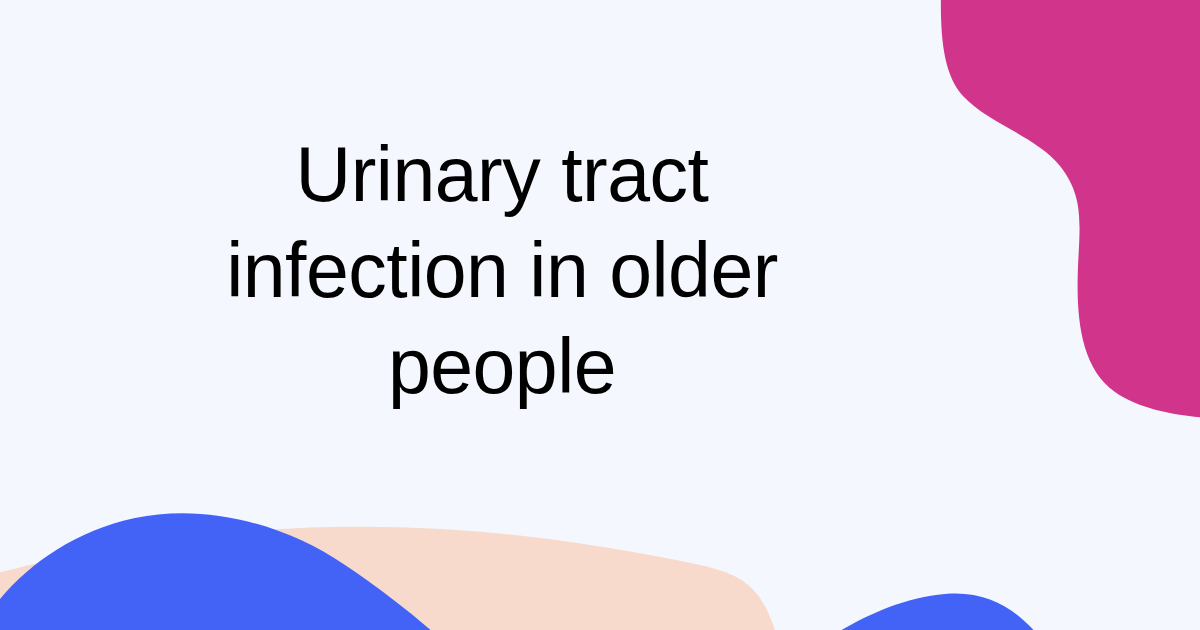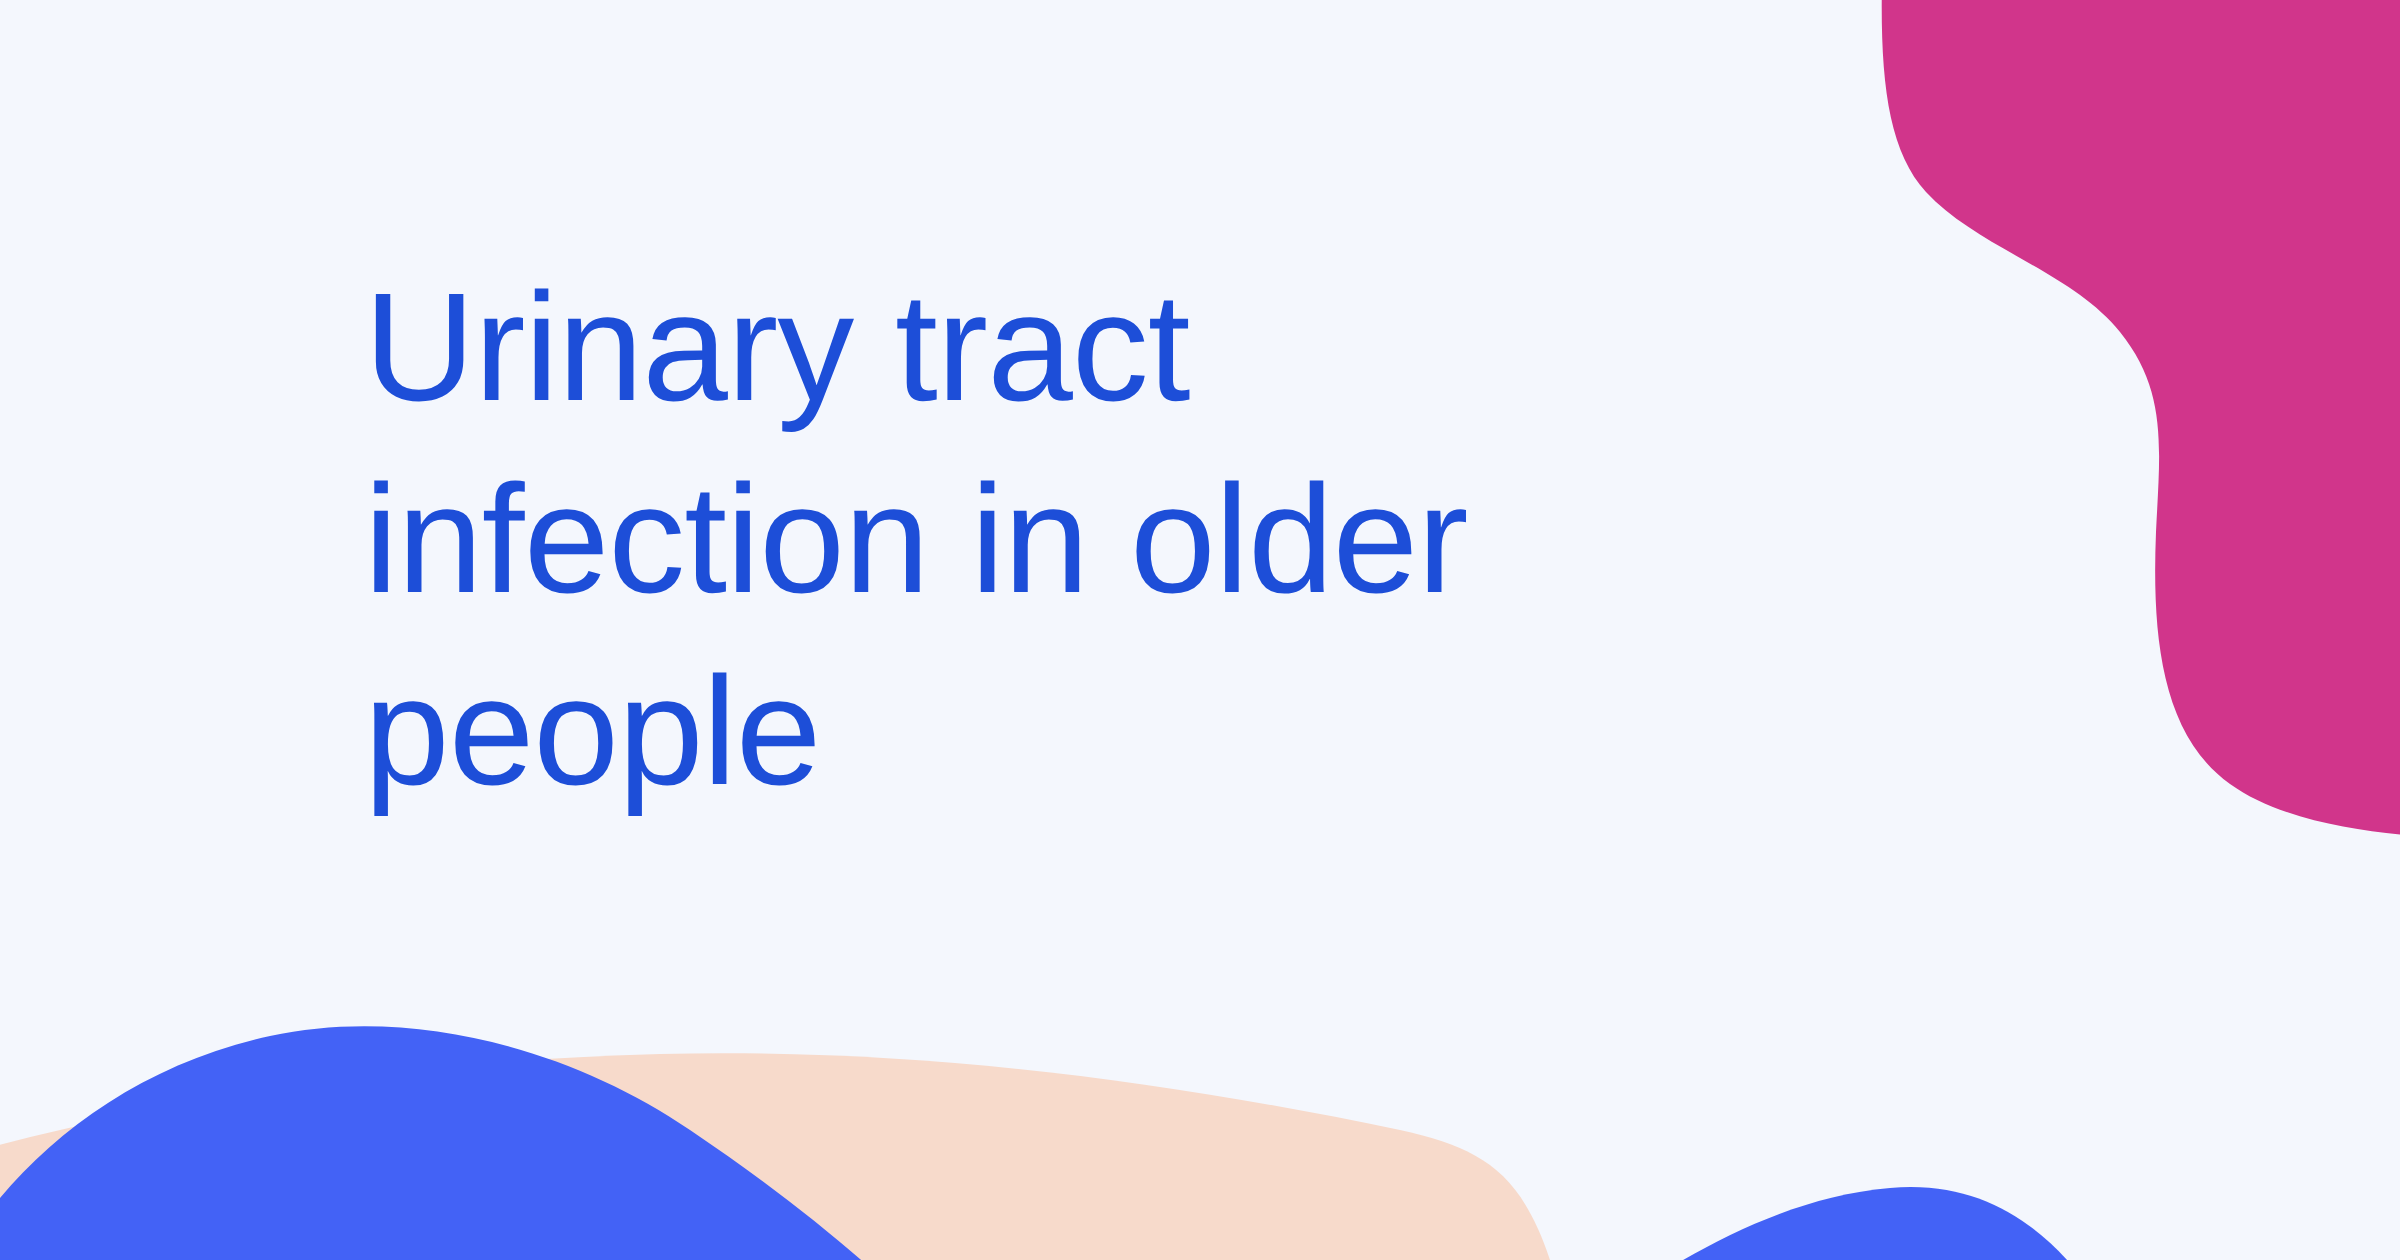--- a/index.html
+++ b/index.html
@@ -75,16 +75,16 @@
              C 385 592, 415 616, 442 640
              Z"></path>
 
     <path fill="#4362f6" d="M 825 640
              C 860 618, 900 598, 945 594
              C 990 590, 1020 612, 1042 640
              Z"></path>
   </svg>
 
   <div class="title-block">
-    <h1 class="title-text" style="color: #1d4ed8; font-size: 77px; line-height: 96px;">Urinary tract infection in older people</h1>
+    <h1 class="title-text" style="color: #000000; font-size: 77px; line-height: 96px; text-align: center;">Urinary tract infection in older people</h1>
   </div>
 
 </div>
 
 </body></html>

